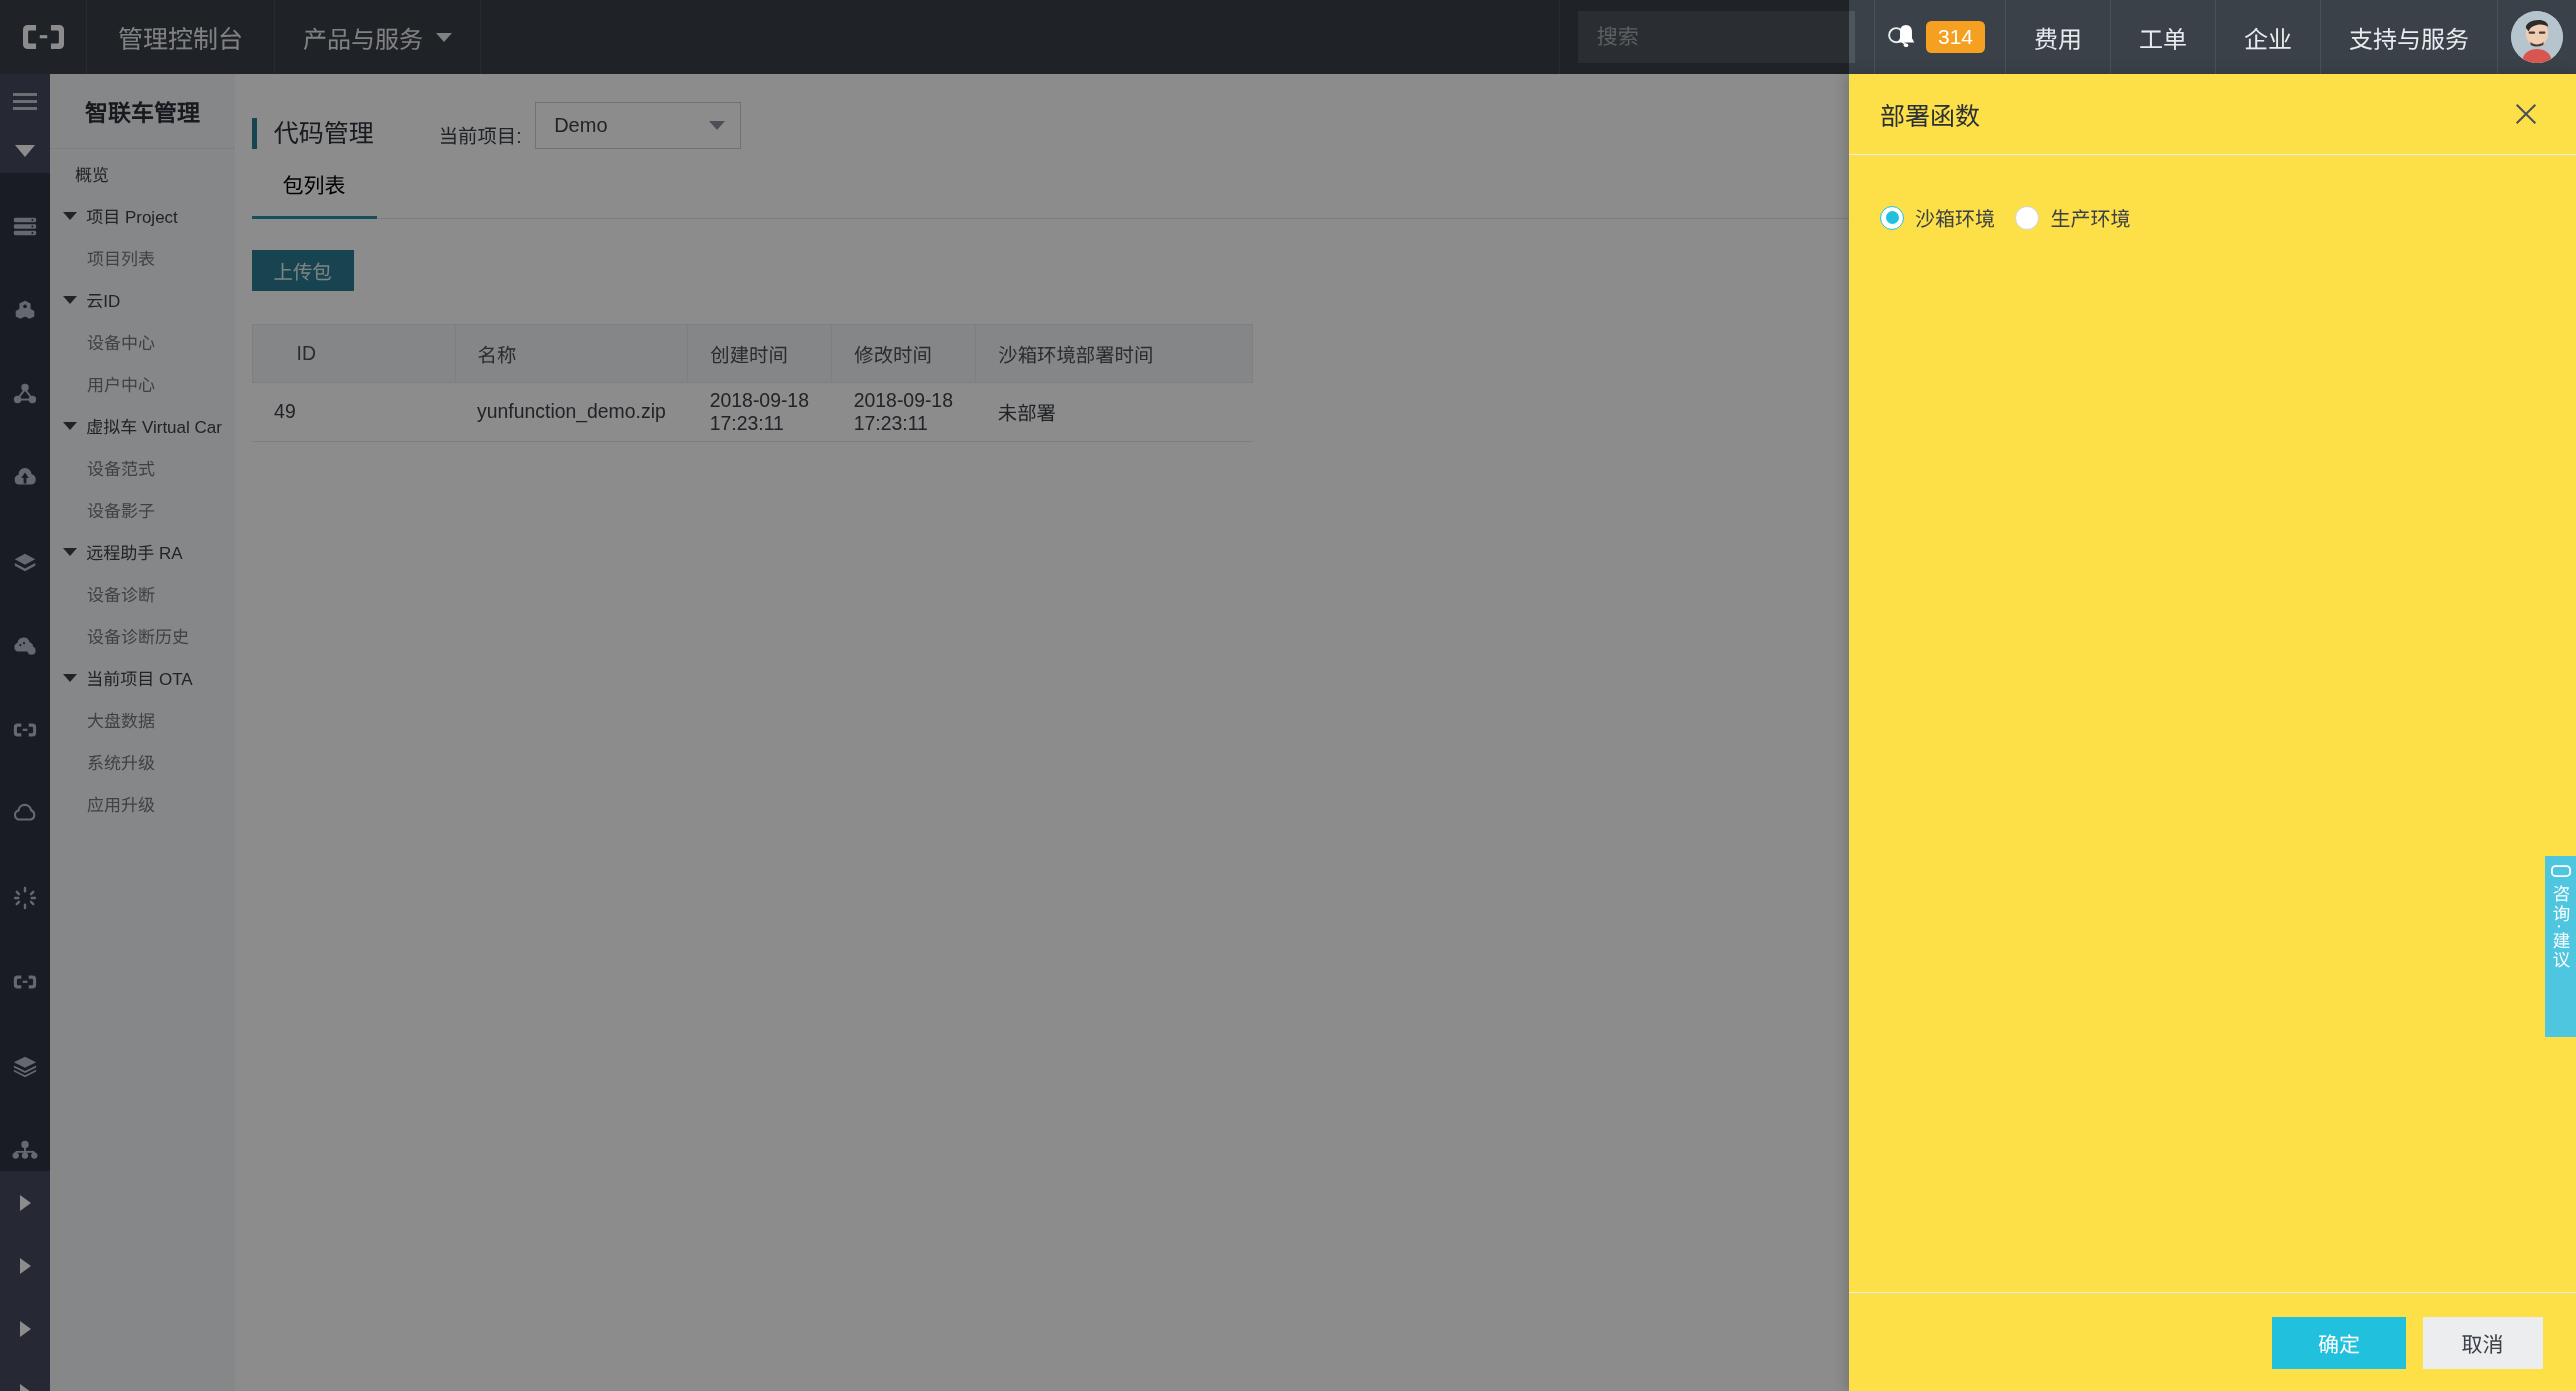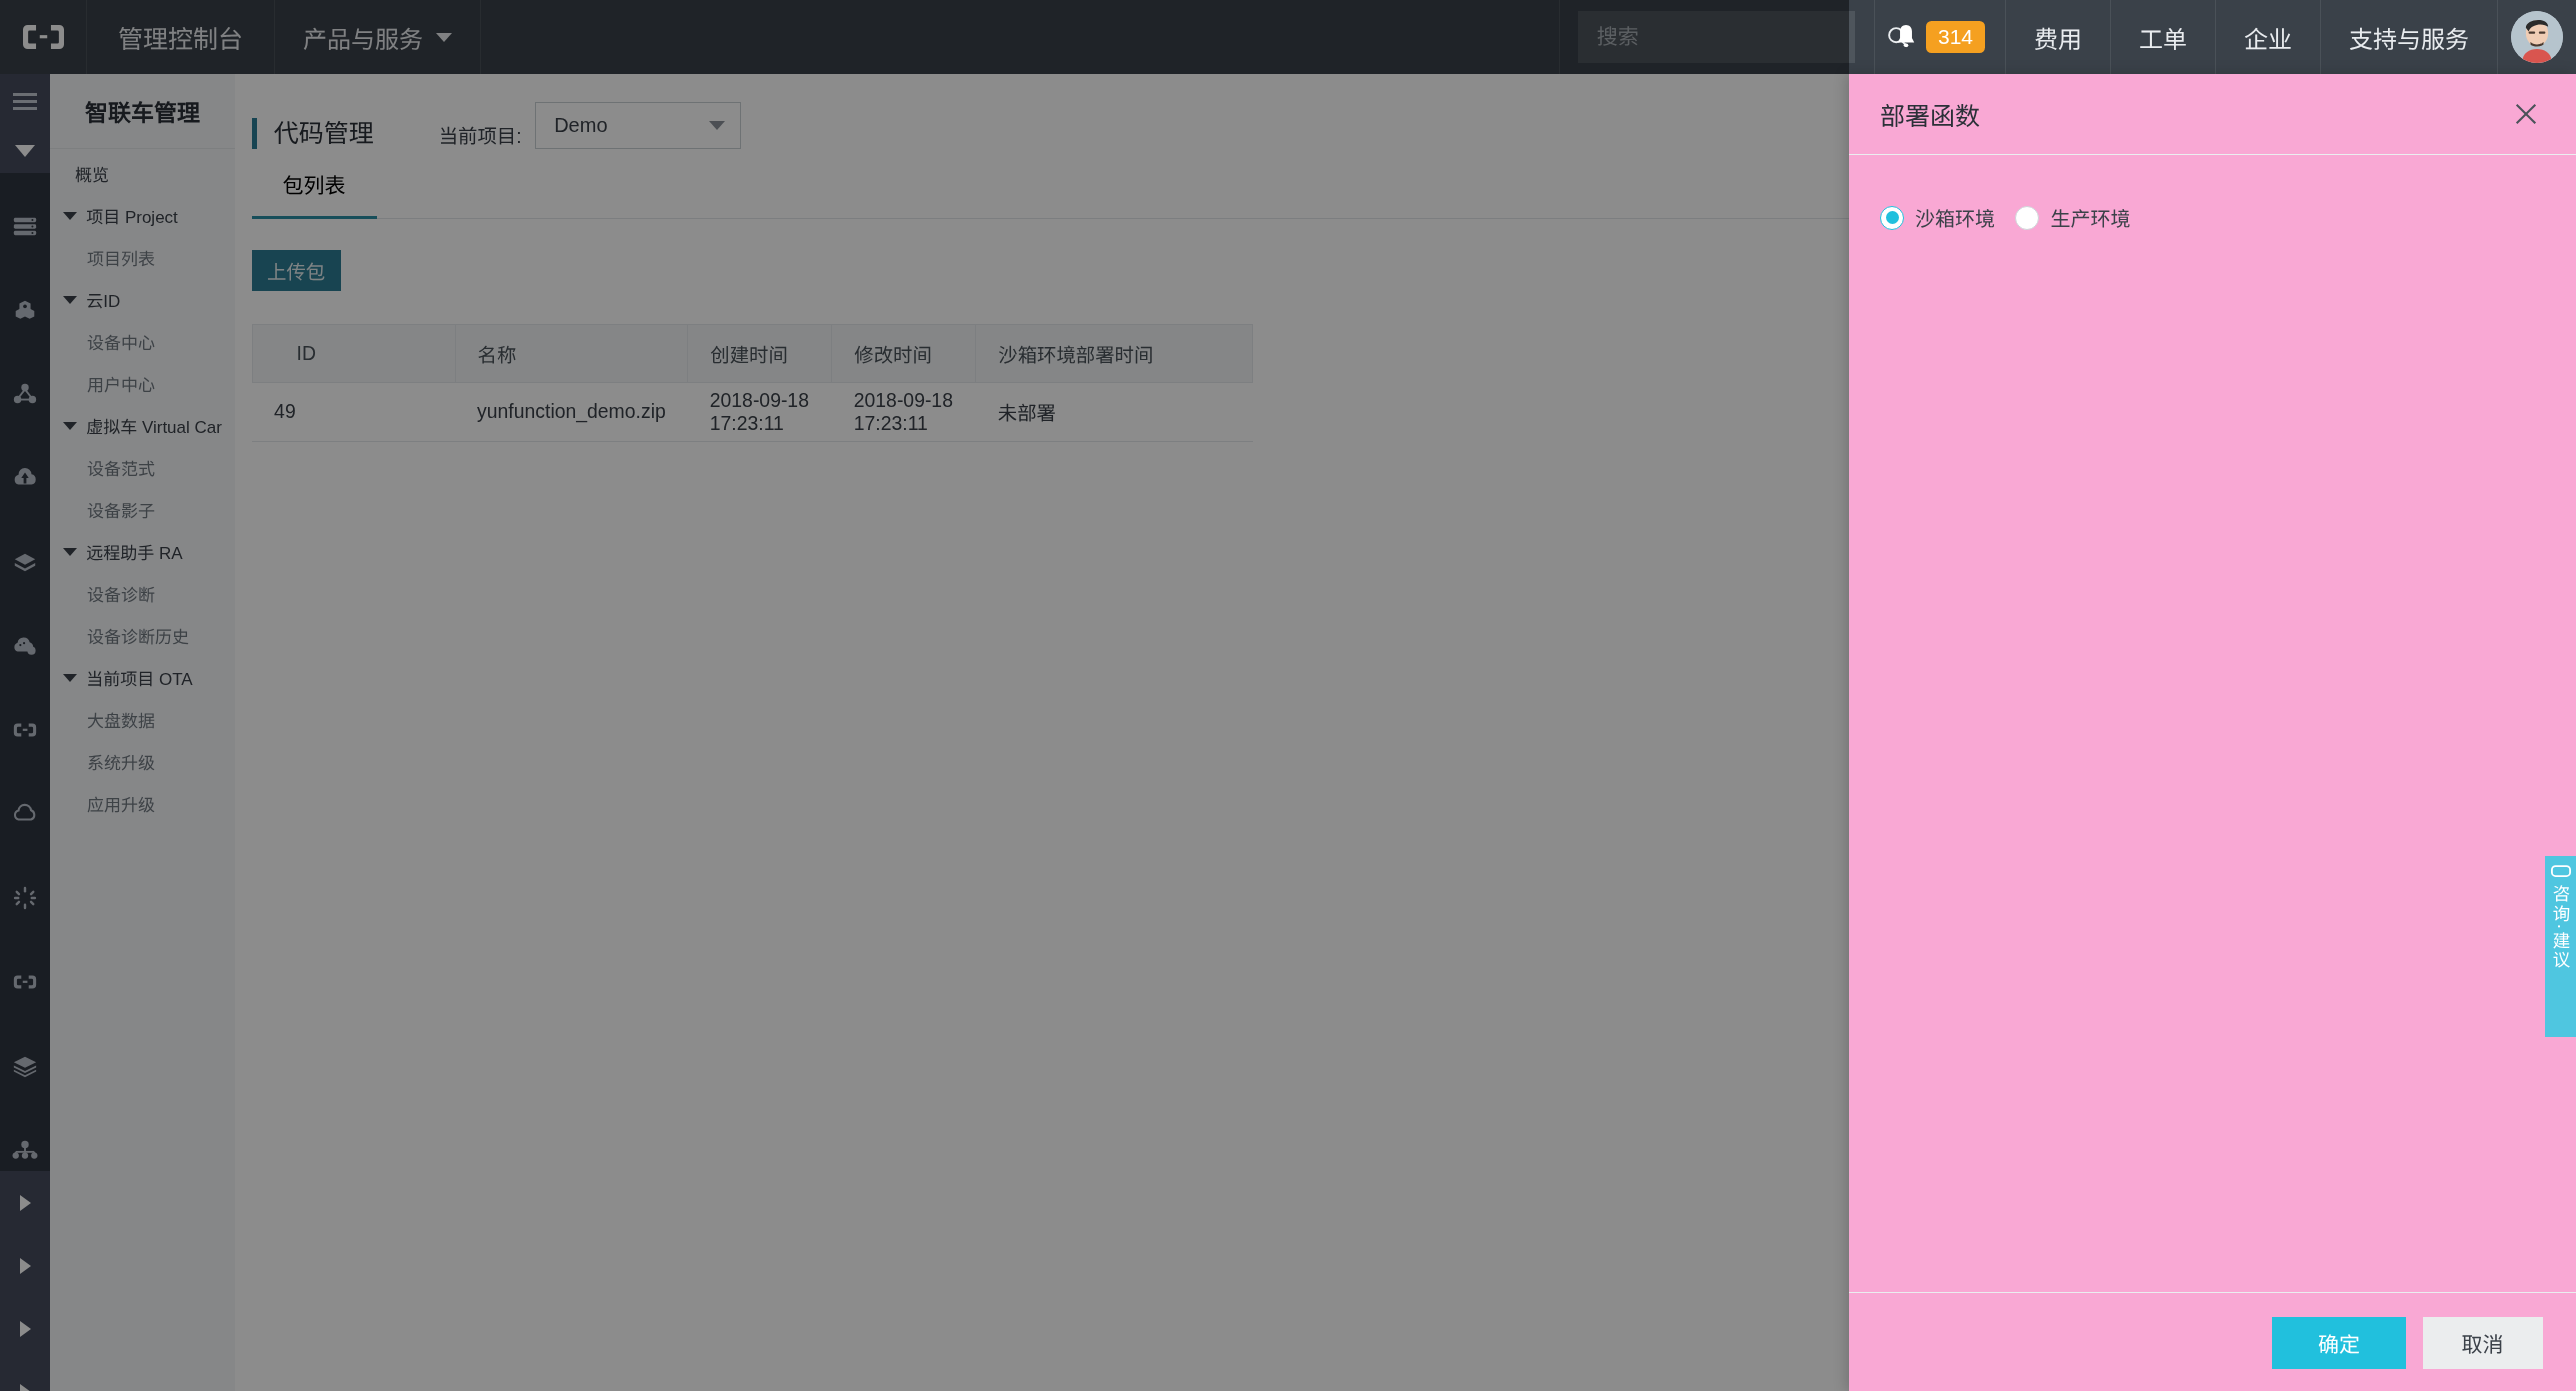--- a/index.html
+++ b/index.html
@@ -143,21 +143,21 @@
   .tabs {
     margin: 0 0 0 16.6px; border-bottom: 0.9px solid #e2e6ea;
     display: flex; padding-left: 0;
   }
   .tab {
     padding: 0 31px 16.6px 31px; font-size: 21px; color: #000000;
     border-bottom: 3.7px solid #2b8fa5; margin-bottom: -0.9px; cursor: pointer;
   }
   .toolbar { padding: 31px 0 0 16.6px; }
   .btn-upload {
-    width: 89px; height: 41px; background: #2d7d94; color: #e6eef0;
+    width: 102px; height: 41px; background: #2d7d94; color: #e6eef0;
     font-size: 19.4px; border: 0; cursor: pointer;
     font-family: "Liberation Sans", "DejaVu Sans", sans-serif;
   }
   .tbl-wrap { margin: 33px 0 0 16.6px; }
   table.pkg { border-collapse: collapse; table-layout: fixed; }
   table.pkg th {
     background: #f2f4f6; color: #4a5259; font-size: 19.4px; font-weight: normal;
     text-align: left; height: 58px; padding: 0 22px;
     border-right: 0.9px solid #e4e8eb; border-bottom: 0.9px solid #e4e8eb;
     border-top: 0.9px solid #e4e8eb;
@@ -176,21 +176,21 @@
 
   
   .overlay {
     position: absolute; top: 0; left: 0; width: 1849px; height: 1391px;
     background: rgba(0,0,0,0.45); z-index: 40;
   }
 
   
   .drawer {
     position: absolute; top: 74px; right: 0; width: 727px; height: 1318px;
-    background: #f9a8d4; z-index: 50; display: flex; flex-direction: column;
+    background: #fde047; z-index: 50; display: flex; flex-direction: column;
     box-shadow: -2.8px 0 13px rgba(0,0,0,0.18);
   }
   .drawer-head {
     height: 81px; display: flex; align-items: center; justify-content: space-between;
     padding: 0 35px 0 31px; border-bottom: 0.9px solid #ebeef0;
   }
   .drawer-title { font-size: 25px; color: #2b3038; }
   .drawer-close {
     width: 31px; height: 31px; cursor: pointer; display: flex;
     align-items: center; justify-content: center;

